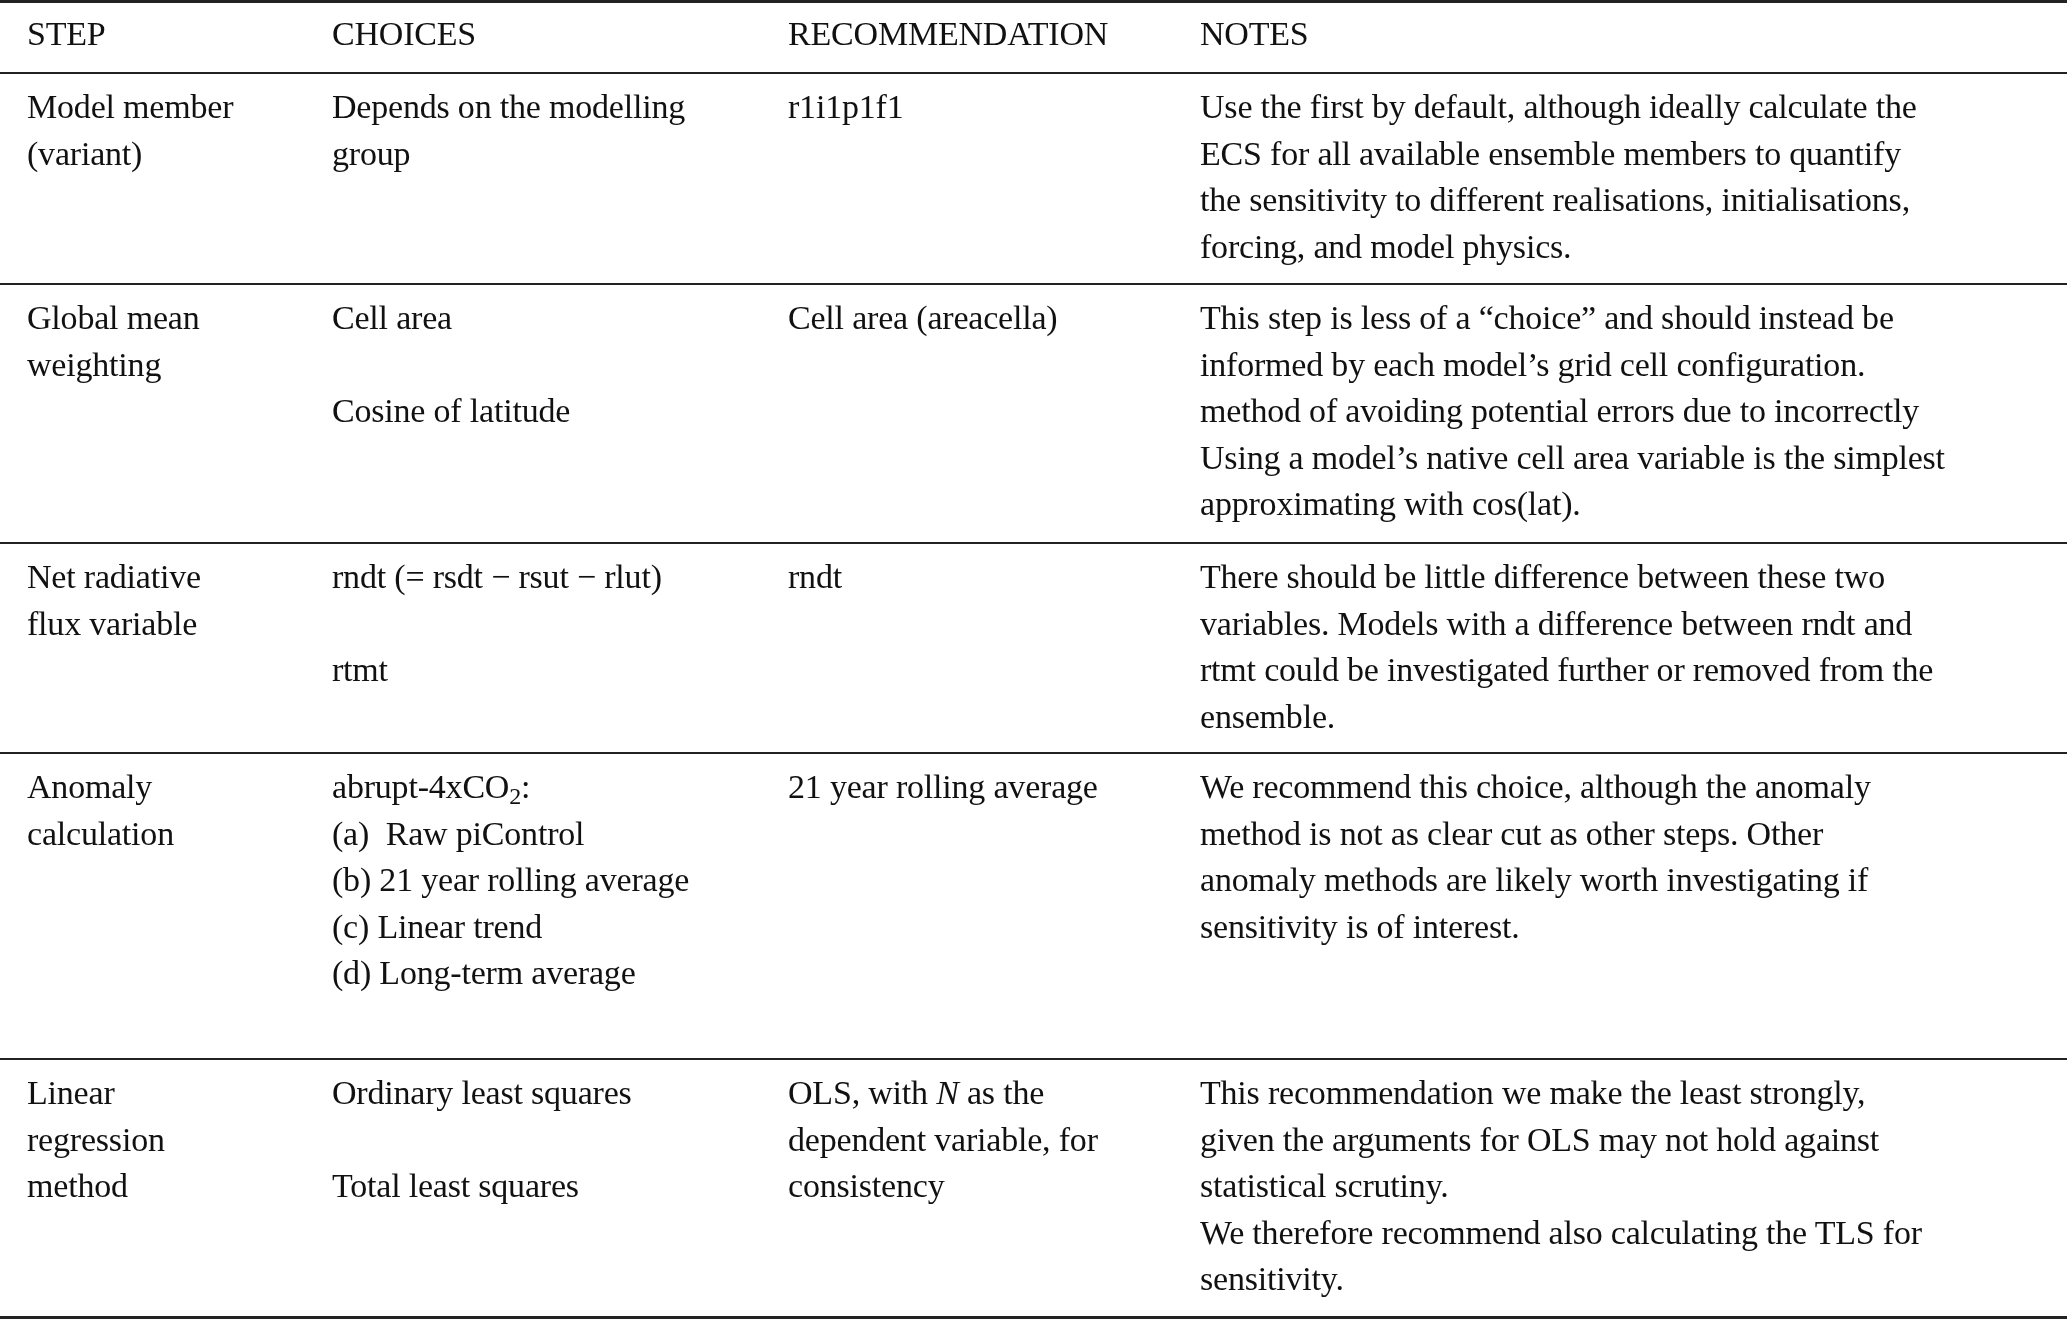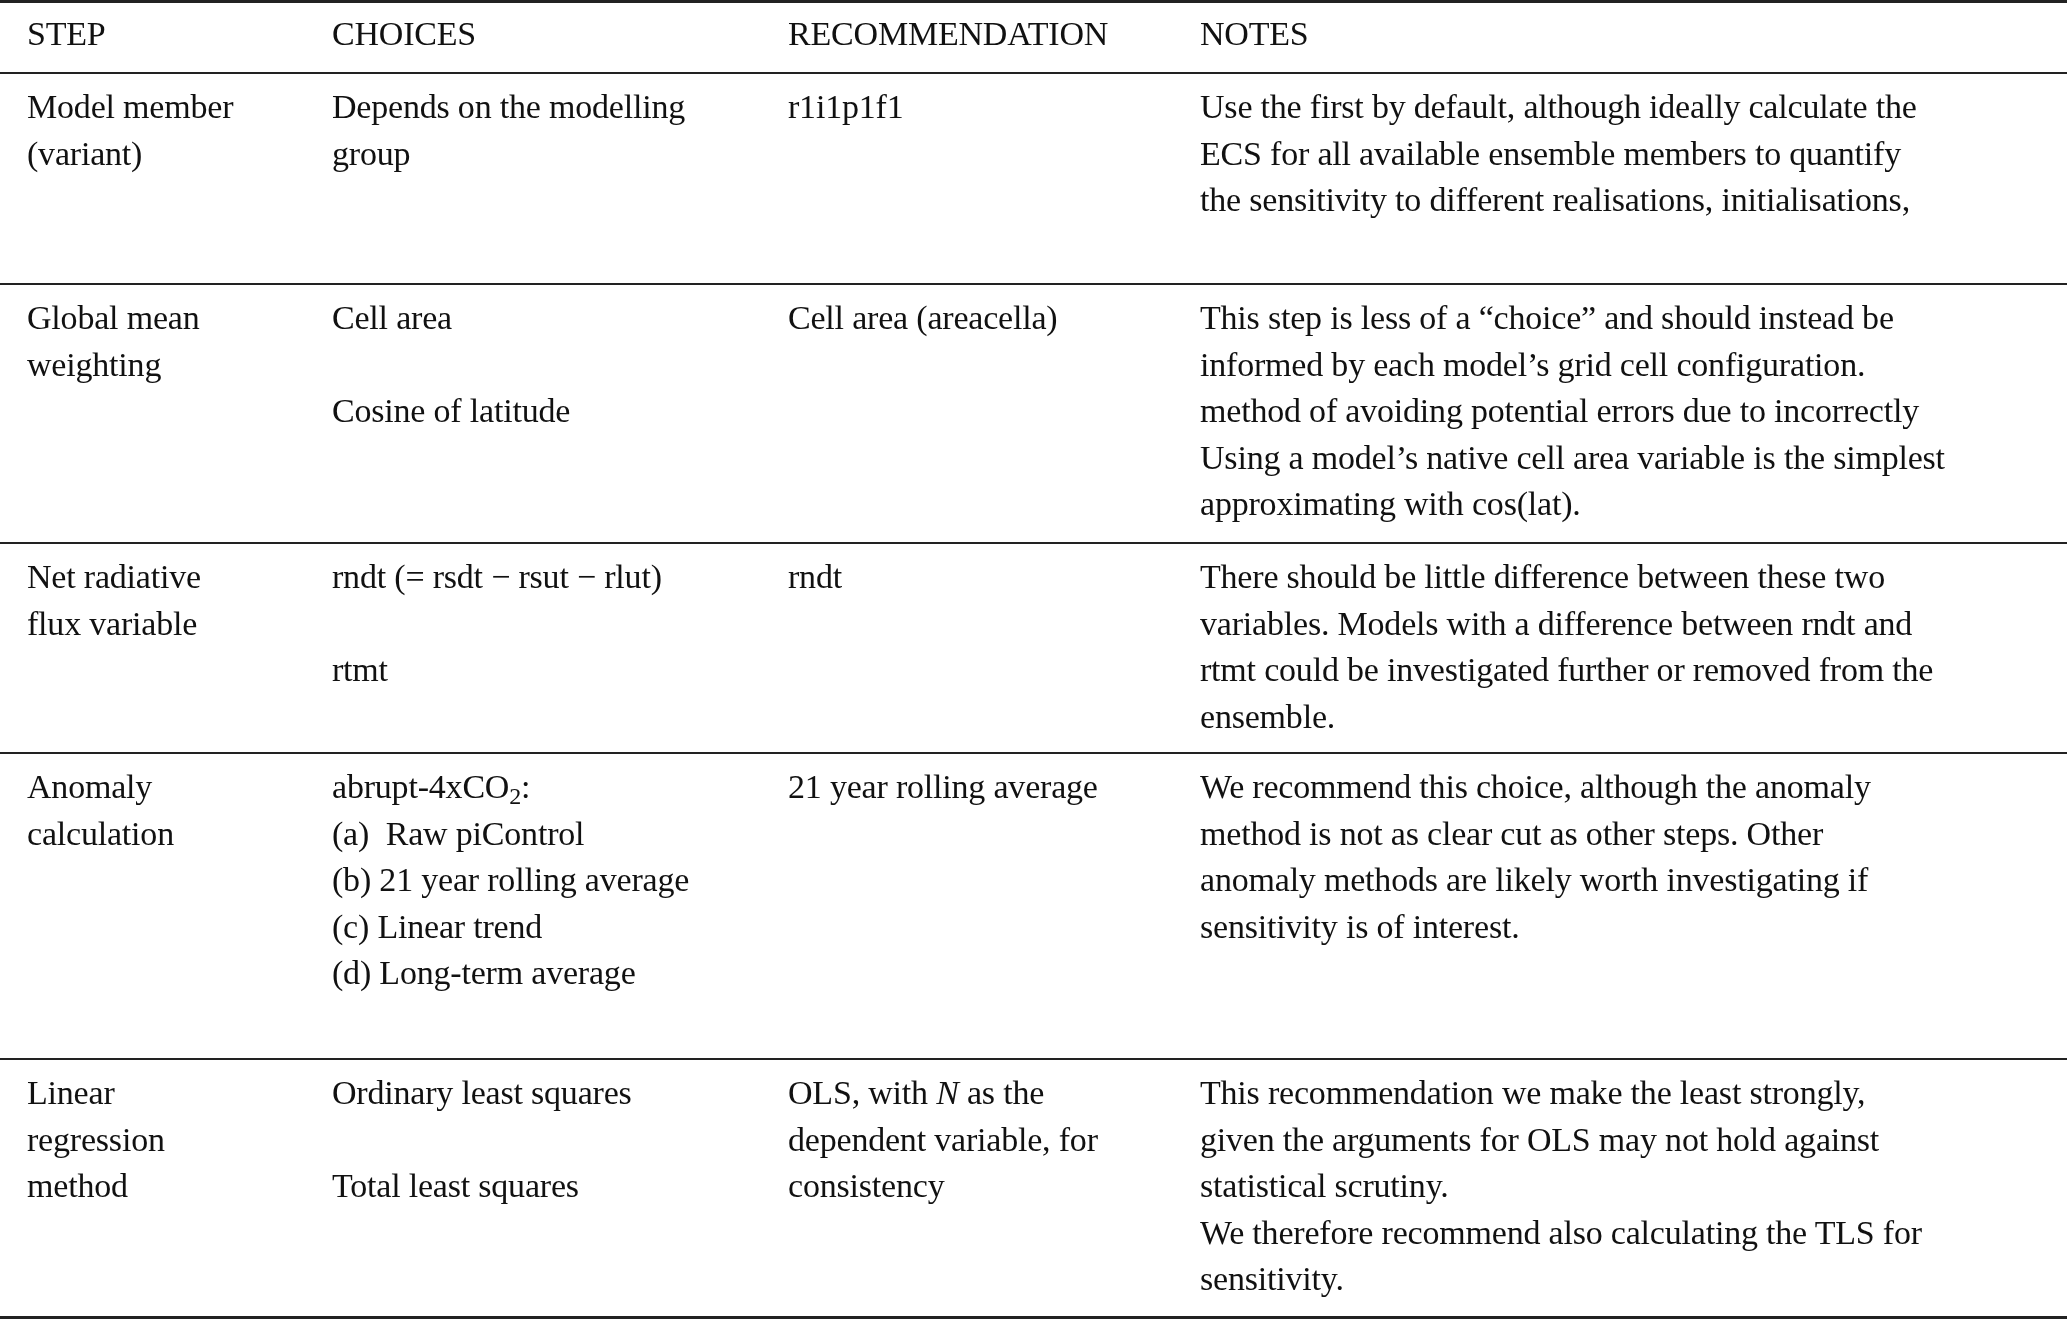--- a/index.html
+++ b/index.html
@@ -53,20 +53,21 @@
       <span class="line">Depends on the modelling</span>
       <span class="line">group</span>
     </div>
     <div class="cell c3">
       <span class="line">r1i1p1f1</span>
     </div>
     <div class="cell c4">
       <span class="line">Use the first by default, although ideally calculate the</span>
       <span class="line">ECS for all available ensemble members to quantify</span>
       <span class="line">the sensitivity to different realisations, initialisations,</span>
+      <span class="line">forcing, and model physics.</span>
     </div>
   </div>
   <div class="rule" style="top:283px;"></div>
 
   <div class="row" style="top:295px;">
     <div class="cell c1">
       <span class="line">Global mean</span>
       <span class="line">weighting</span>
     </div>
     <div class="cell c2">

